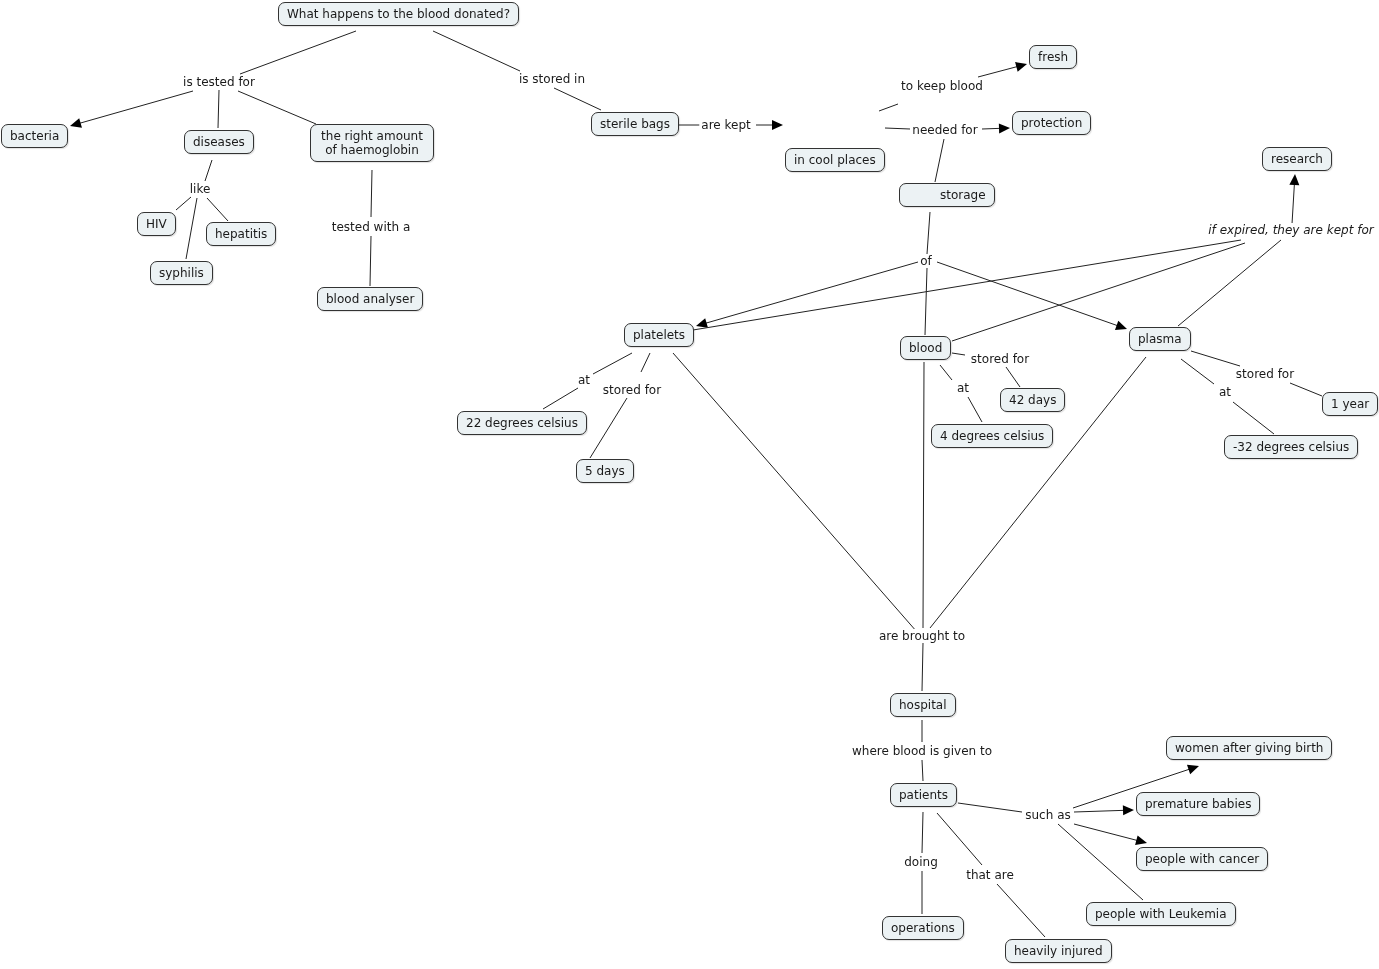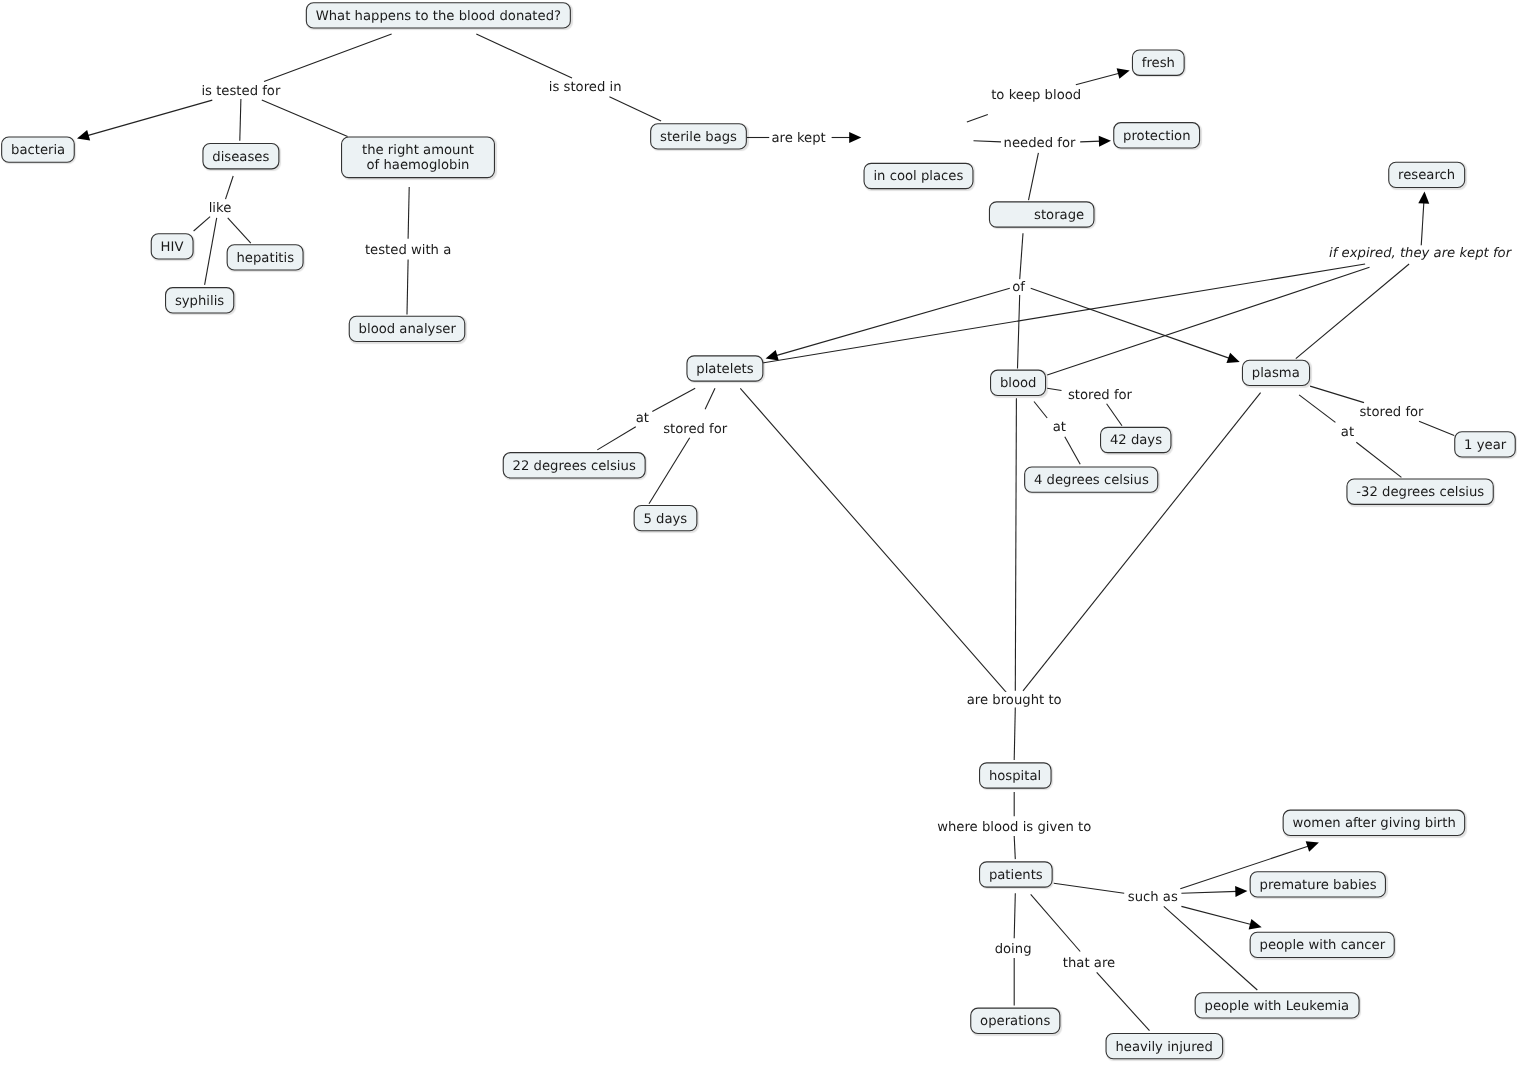--- a/index.html
+++ b/index.html
@@ -83,21 +83,21 @@
       <line x1="1058" y1="824" x2="1143" y2="900"></line>
       <line x1="923" y1="812" x2="922" y2="853"></line>
       <line x1="922" y1="871" x2="922" y2="914"></line>
       <line x1="937" y1="813" x2="982" y2="865"></line>
       <line x1="997" y1="884" x2="1045" y2="937"></line>
     </svg>
 
   <div class="node" style="left:278px;top:2px;">What happens to the blood donated?</div>
   <div class="node" style="left:1px;top:124px;">bacteria</div>
   <div class="node" style="left:184px;top:130px;">diseases</div>
-  <div class="node multi" style="left:310px;top:124px;width:140px;">
+  <div class="node multi" style="left:310px;top:124px;width:124px;">
     <div>the right amount</div>
     <div>of haemoglobin</div>
   </div>
   <div class="node" style="left:137px;top:212px;">HIV</div>
   <div class="node" style="left:206px;top:222px;">hepatitis</div>
   <div class="node" style="left:150px;top:261px;">syphilis</div>
   <div class="node" style="left:317px;top:287px;">blood analyser</div>
   <div class="node" style="left:591px;top:112px;">sterile bags</div>
   <div class="node" style="left:785px;top:112px;margin-top:36px;">in cool places</div>
   <div class="node" style="left:1029px;top:45px;">fresh</div>
@@ -118,21 +118,21 @@
   <div class="node" style="left:1166px;top:736px;">women after giving birth</div>
   <div class="node" style="left:1136px;top:792px;">premature babies</div>
   <div class="node" style="left:1136px;top:847px;">people with cancer</div>
   <div class="node" style="left:1086px;top:902px;">people with Leukemia</div>
   <div class="node" style="left:882px;top:916px;">operations</div>
   <div class="node" style="left:1005px;top:939px;">heavily injured</div>
 
   <div class="link" style="left:219px;top:82px;">is tested for</div>
   <div class="link" style="left:200px;top:189px;">like</div>
   <div class="link" style="left:371px;top:227px;">tested with a</div>
-  <div class="link" style="left:532px;top:79px;">is stored in</div>
+  <div class="link" style="left:552px;top:79px;">is stored in</div>
   <div class="link" style="left:726px;top:125px;">are kept</div>
   <div class="link" style="left:942px;top:86px;">to keep blood</div>
   <div class="link" style="left:945px;top:130px;">needed for</div>
   <div class="link" style="left:926px;top:261px;">of</div>
   <div class="link" style="left:1291px;top:230px;font-style:italic;">if expired, they are kept for</div>
   <div class="link" style="left:584px;top:380px;">at</div>
   <div class="link" style="left:632px;top:390px;">stored for</div>
   <div class="link" style="left:1000px;top:359px;">stored for</div>
   <div class="link" style="left:963px;top:388px;">at</div>
   <div class="link" style="left:1265px;top:374px;">stored for</div>

